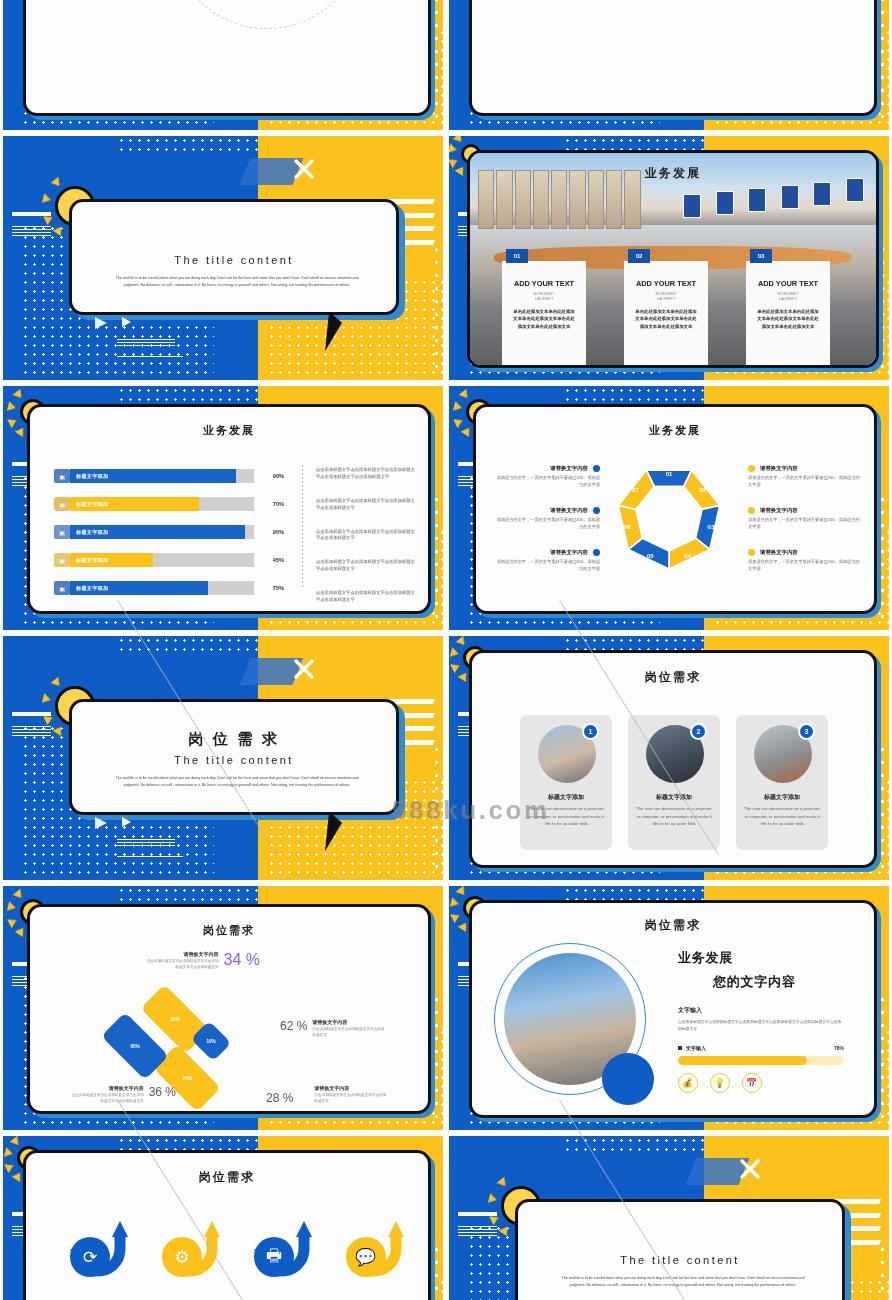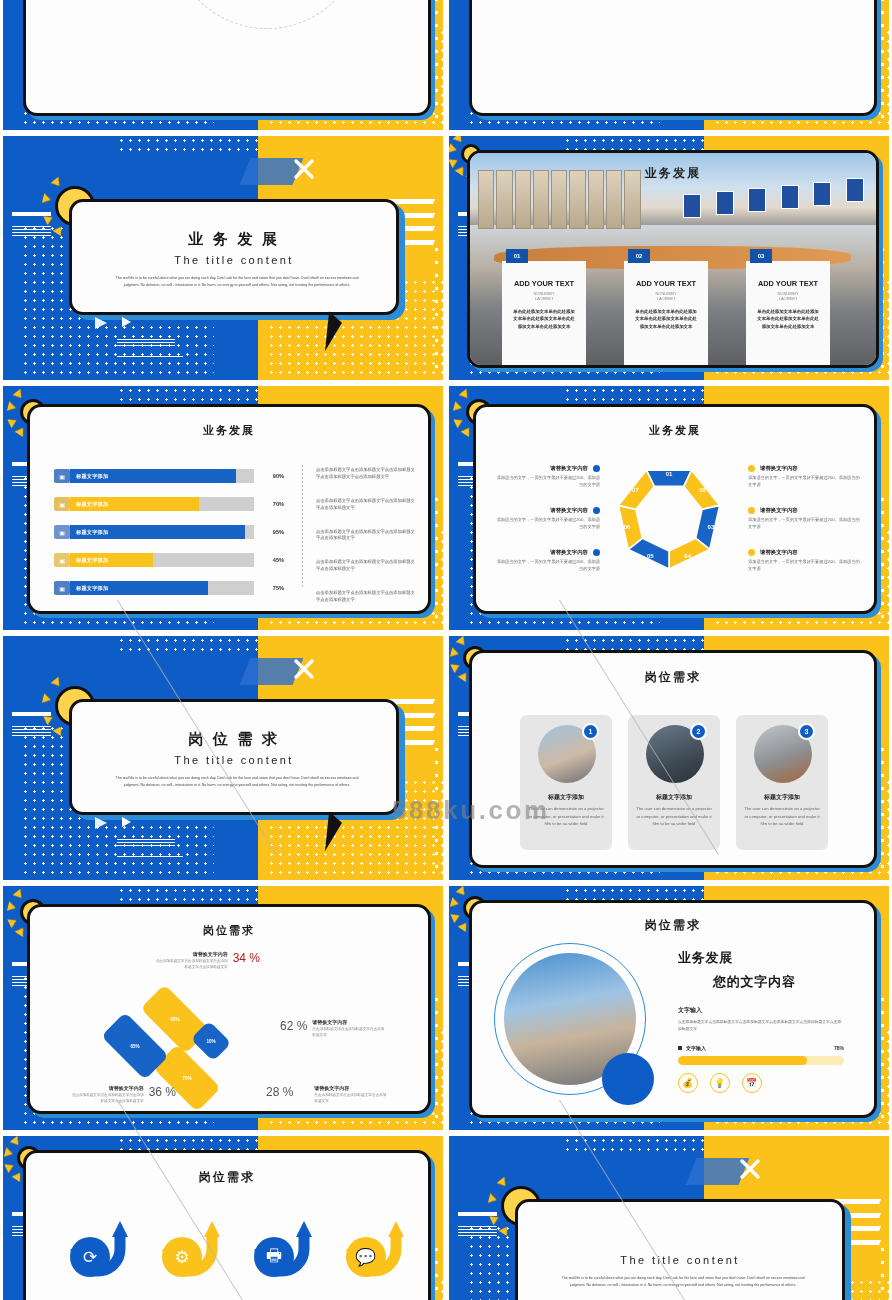--- a/index.html
+++ b/index.html
@@ -118,21 +118,20 @@
         </svg></div>
       <div style="position: absolute; left: 66.3969px; top: 94.9937px; width: 0px; height: 0px; border-left: 5px solid transparent; border-right: 5px solid transparent; border-bottom: 8px solid rgb(251, 194, 28); filter: drop-shadow(rgb(17, 17, 17) 0px 0px 0.6px); transform: rotate(1.65deg);"></div>
       <div style="position: absolute; left: 51.3312px; top: 90.4027px; width: 0px; height: 0px; border-left: 5px solid transparent; border-right: 5px solid transparent; border-bottom: 8px solid rgb(251, 194, 28); filter: drop-shadow(rgb(17, 17, 17) 0px 0px 0.6px); transform: rotate(33deg);"></div>
       <div style="position: absolute; left: 40.887px; top: 78.614px; width: 0px; height: 0px; border-left: 5px solid transparent; border-right: 5px solid transparent; border-bottom: 8px solid rgb(251, 194, 28); filter: drop-shadow(rgb(17, 17, 17) 0px 0px 0.6px); transform: rotate(64.35deg);"></div>
       <div style="position: absolute; left: 38.9015px; top: 58.8253px; width: 0px; height: 0px; border-left: 5px solid transparent; border-right: 5px solid transparent; border-bottom: 8px solid rgb(251, 194, 28); filter: drop-shadow(rgb(17, 17, 17) 0px 0px 0.6px); transform: rotate(104.25deg);"></div>
       <div style="position: absolute; left: 48.9733px; top: 43.2835px; width: 0px; height: 0px; border-left: 5px solid transparent; border-right: 5px solid transparent; border-bottom: 8px solid rgb(251, 194, 28); filter: drop-shadow(rgb(17, 17, 17) 0px 0px 0.6px); transform: rotate(141.3deg);"></div>
       <div class="bulb" style="left: 52px; top: 50px; width: 40px; height: 40px;"></div>
       <div style="position: absolute; left: 78.4px; top: 83.2px; width: 12.4px; height: 10.4px; background: rgb(154, 116, 53); border: 2px solid rgb(17, 17, 17); border-radius: 2px; transform: rotate(40deg);"></div>
       <div class="card-shadow" style="left: 72px; top: 68px; width: 330px; height: 116px;"></div>
       <div class="card" style="left: 66px; top: 63px; width: 330px; height: 116px;">
-        <div class="cn-title" style="position: absolute; left: 0px; top: 28px; width: 100%; text-align: center; font-size: 15px;">业 务 发 展</div>
         <div class="en-title" style="position: absolute; left: 0px; top: 52px; width: 100%; text-align: center; font-size: 11px;">The title content</div>
         <div class="blurb" style="position: absolute; left: 42px; top: 73px; width: 246px; text-align: center; font-size: 3.6px; line-height: 1.9;">The real life is to be careful about what you are doing each day. Don't ask for the love and vision that you don't have. Don't dwell on excess emotions and judgment. No delusion, no self - intoxication in it. No harm, no energy to yourself and others. Not acting, not treating the performance of others.</div>
       </div>
       <div style="position: absolute; left: 324px; top: 176px; width: 0px; height: 0px; border-left: 14px solid rgb(17, 17, 17); border-top: 10px solid transparent; border-bottom: 30px solid transparent; transform: rotate(6deg);"></div>
       <div style="position: absolute; left: 21%; top: 74%; width: 0px; height: 0px; border-left: 12px solid rgb(255, 255, 255); border-top: 6px solid transparent; border-bottom: 6px solid transparent; opacity: 0.9;"></div>
       <div style="position: absolute; left: 27%; top: 74%; width: 0px; height: 0px; border-left: 9px solid rgb(255, 255, 255); border-top: 5px solid transparent; border-bottom: 5px solid transparent;"></div>
       <div style="position: absolute; left: 26%; top: 83%; width: 13%; height: 4%; background: repeating-linear-gradient(rgb(255, 255, 255) 0px, rgb(255, 255, 255) 1px, transparent 1px, transparent 3px);"></div>
       <div style="position: absolute; left: 26%; top: 90%; width: 15%; height: 1px; background: rgb(255, 255, 255);"></div>
     </div>
     <div class="slide" style="left: 449px; top: 136px; width: 440px; height: 244px;">
@@ -475,30 +474,30 @@
           <span style="font-size: 4.6px; font-weight: bold; color: rgb(255, 255, 255); transform: rotate(45deg);">70%</span>
         </div>
         <div style="position: absolute; left: 88px; top: 108px; width: 34px; height: 62px; background: rgb(23, 99, 198); border-radius: 7px; transform: rotate(-45deg); display: flex; align-items: center; justify-content: center;">
           <span style="font-size: 4.6px; font-weight: bold; color: rgb(255, 255, 255); transform: rotate(45deg);">65%</span>
         </div>
         <div style="position: absolute; left: 98px; top: 44px; width: 132px; display: flex; align-items: flex-start; gap: 5px; justify-content: flex-end;">
           <div style="text-align: right; width: 72px;">
             <div style="font-size: 5px; font-weight: bold; color: rgb(51, 51, 51);">请替换文字内容</div>
             <div style="font-size: 3.6px; color: rgb(119, 119, 119); line-height: 1.6; margin-top: 2px;">点击添加标题文字点击添加标题文字点击添加标题文字点击添加标题文字</div>
           </div>
-          <div style="font-size: 12px; color: #b91c1c; white-space: nowrap;">34 %</div>
+          <div style="font-size: 16px; color: #8b5cf6; white-space: nowrap;">34 %</div>
         </div>
         <div style="position: absolute; left: 250px; top: 112px; width: 118px; display: flex; align-items: flex-start; gap: 5px; justify-content: flex-start;">
           <div style="font-size: 12px; color: rgb(85, 85, 85); white-space: nowrap;">62 %</div>
           <div style="text-align: left; width: 72px;">
             <div style="font-size: 5px; font-weight: bold; color: rgb(51, 51, 51);">请替换文字内容</div>
             <div style="font-size: 3.6px; color: rgb(119, 119, 119); line-height: 1.6; margin-top: 2px;">点击添加标题文字点击添加标题文字点击添加标题文字</div>
           </div>
         </div>
-        <div style="position: absolute; left: 236px; top: 178px; width: 128px; display: flex; align-items: flex-start; gap: 21px; justify-content: flex-start;">
+        <div style="position: absolute; left: 236px; top: 178px; width: 128px; display: flex; align-items: flex-end; gap: 21px; justify-content: flex-start;">
           <div style="font-size: 12px; color: rgb(85, 85, 85); white-space: nowrap;">28 %</div>
           <div style="text-align: left; width: 72px;">
             <div style="font-size: 5px; font-weight: bold; color: rgb(51, 51, 51);">请替换文字内容</div>
             <div style="font-size: 3.6px; color: rgb(119, 119, 119); line-height: 1.6; margin-top: 2px;">点击添加标题文字点击添加标题文字点击添加标题文字</div>
           </div>
         </div>
         <div style="position: absolute; left: 18px; top: 178px; width: 128px; display: flex; align-items: flex-start; gap: 5px; justify-content: flex-end;">
           <div style="text-align: right; width: 72px;">
             <div style="font-size: 5px; font-weight: bold; color: rgb(51, 51, 51);">请替换文字内容</div>
             <div style="font-size: 3.6px; color: rgb(119, 119, 119); line-height: 1.6; margin-top: 2px;">点击添加标题文字点击添加标题文字点击添加标题文字点击添加标题文字</div>

